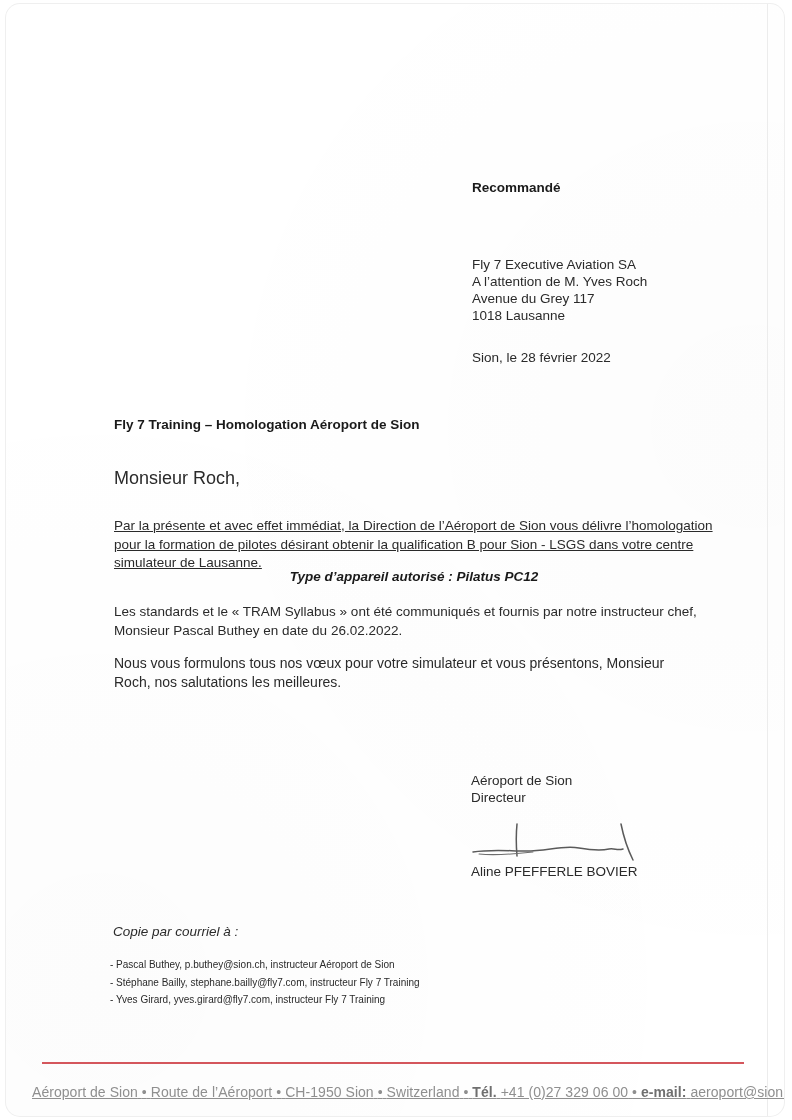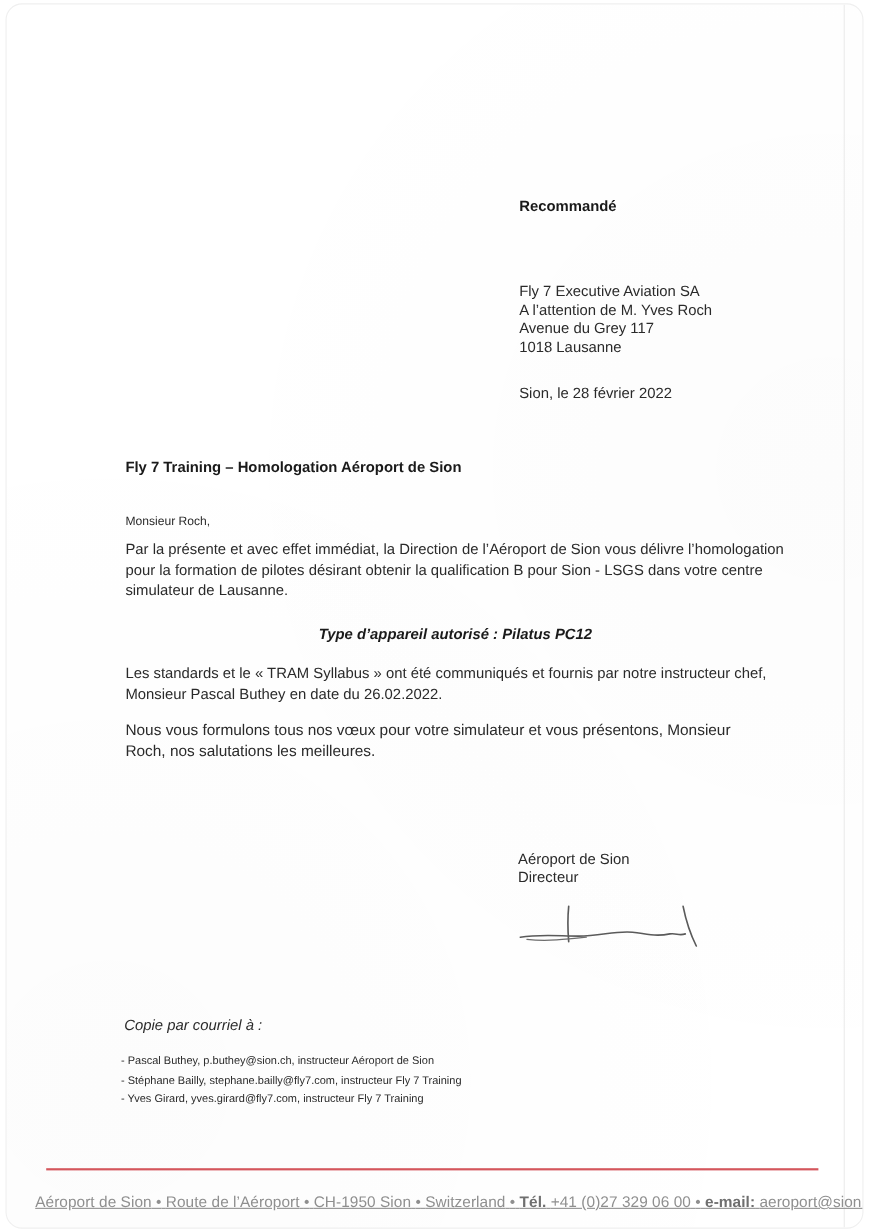--- a/index.html
+++ b/index.html
@@ -101,32 +101,33 @@
     top: 413px;
     font-size: 13.5px;
     font-weight: bold;
     color: #1a1a1a;
   }
 
   .salutation {
     position: absolute;
     left: 108px;
     top: 464px;
-    font-size: 11px;
+    font-size: 18px;
     color: #2a2a2a;
   }
 
   .para1 {
     position: absolute;
     left: 108px;
-    top: 487px;
+    top: 513px;
     width: 600px;
     font-size: 13.5px;
     line-height: 18.5px;
     color: #2a2a2a;
+    text-decoration: underline;
   }
 
   .aircraft-type {
     position: absolute;
     left: 108px;
     top: 565px;
     width: 600px;
     text-align: center;
     font-size: 13.5px;
     font-weight: bold;
@@ -248,20 +249,21 @@
       <div>Directeur</div>
     </div>
     <div class="sig-mark">
       <svg width="190" height="46" viewBox="0 0 190 46" xmlns="http://www.w3.org/2000/svg">
         <path d="M 2 34 C 20 31, 38 33, 55 33 C 76 33, 92 27, 108 30 C 120 32, 128 33, 138 31 C 144 30, 146 33, 152 31" fill="none" stroke="#5a5a5a" stroke-width="1.5" stroke-linecap="round"></path>
         <path d="M 46 6 C 45 16, 45 26, 46 38" fill="none" stroke="#5a5a5a" stroke-width="1.5" stroke-linecap="round"></path>
         <path d="M 150 6 C 152 16, 156 30, 162 42" fill="none" stroke="#5a5a5a" stroke-width="1.5" stroke-linecap="round"></path>
         <path d="M 8 36 C 26 38, 44 36, 62 34" fill="none" stroke="#6d6d6d" stroke-width="1.1" stroke-linecap="round"></path>
       </svg>
     </div>
+    <div class="sig-name">Aline PFEFFERLE BOVIER</div>
   </div>
 
   <div class="copy-title">Copie par courriel à :</div>
   <div class="copy-list">
     <div>- Pascal Buthey, p.buthey@sion.ch, instructeur Aéroport de Sion</div>
     <div>- Stéphane Bailly, stephane.bailly@fly7.com, instructeur Fly 7 Training</div>
     <div>- Yves Girard, yves.girard@fly7.com, instructeur Fly 7 Training</div>
   </div>
 
   <div class="footer-rule"></div>

